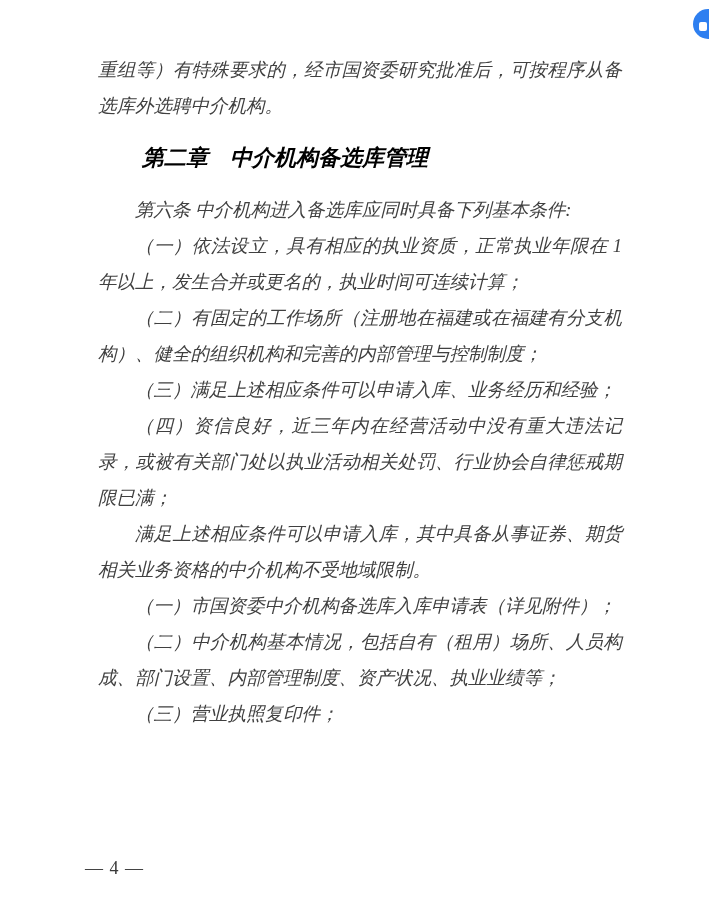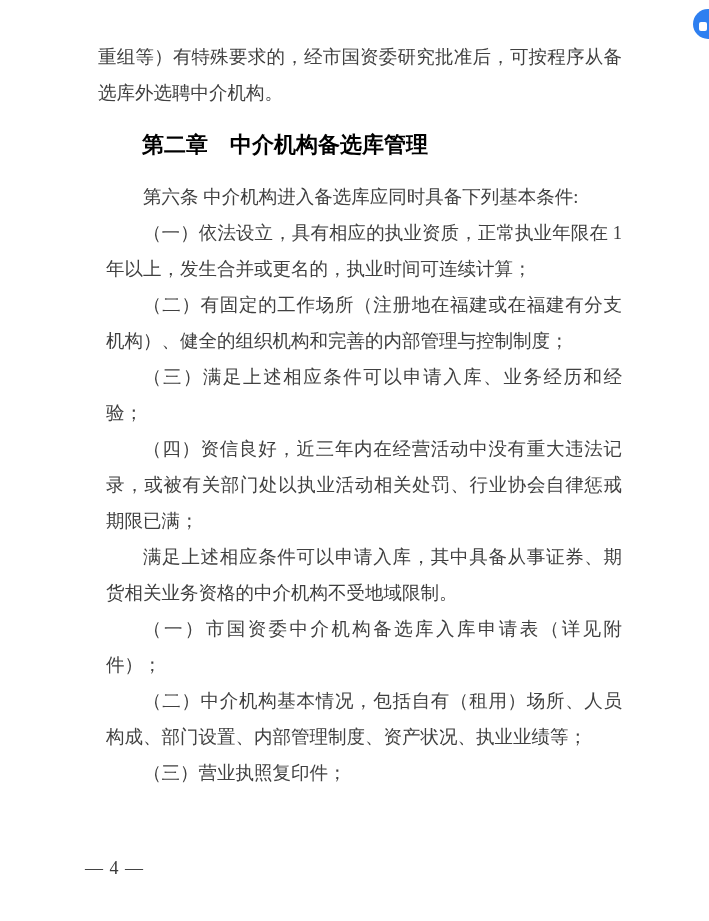--- a/index.html
+++ b/index.html
@@ -11,35 +11,35 @@
     position: relative;
     width: 709px;
     height: 921px;
     background: #ffffff;
     overflow: hidden;
     font-family: "Liberation Serif", "DejaVu Serif", serif;
     color: #404040;
   }
   .content {
     position: absolute;
-    top: 39px;
+    top: 52px;
     left: 98px;
     width: 524px;
+    font-style: italic;
   }
   .block {
     margin: 0;
     font-size: 18.5px;
     line-height: 36px;
     text-align: justify;
     word-break: break-word;
     color: #404040;
   }
   .indent {
     text-indent: 2em;
-    margin-left: 8px;
   }
   .chapter {
     margin: 16px 0;
     font-size: 22px;
     line-height: 36px;
     font-weight: bold;
     font-family: "Liberation Sans", "DejaVu Sans", sans-serif;
     color: #000000;
     text-indent: 2em;
     text-align: left;

